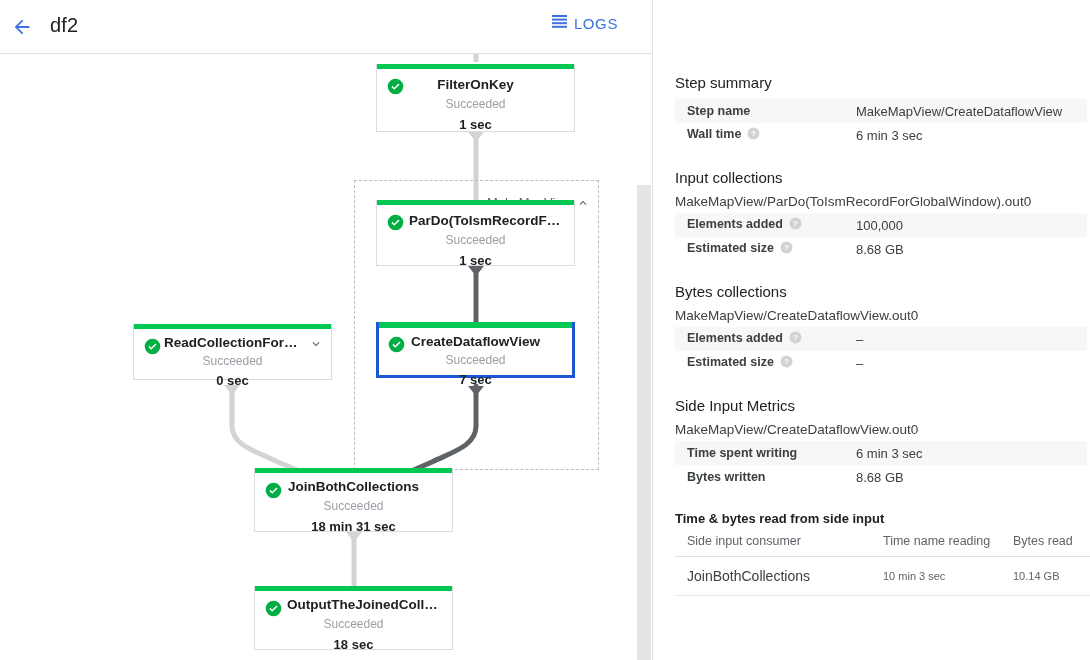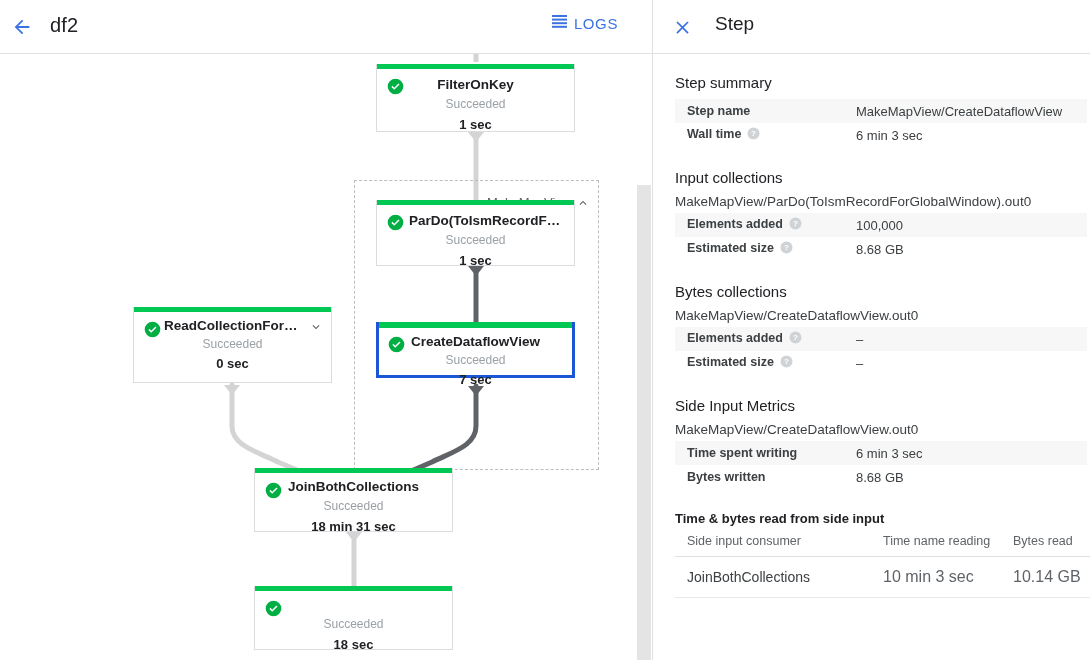--- a/index.html
+++ b/index.html
@@ -292,21 +292,21 @@
     padding: 4px 0 8px 12px;
     border-bottom: 1px solid #e0e0e0;
   }
   .data-table th.num { padding-left: 0; }
   .data-table td {
     font-size: 14px;
     color: #3c4043;
     padding: 11px 0 11px 12px;
     border-bottom: 1px solid #e8e8e8;
   }
-  .data-table td.num { padding-left: 0; color: #5f6368; font-size: 16px; }
+  .data-table td.num { padding-left: 0; color: #5f6368; font-size: 11px; }
   .col-consumer { width: 196px; }
   .col-time { width: 130px; }
   .col-bytes { width: 86px; }
 </style>
 </head>
 <body>
 
 <div id="app">
 
   <div id="left-pane">
@@ -394,21 +394,21 @@
           <svg width="17" height="17" viewBox="0 0 24 24" aria-hidden="true">
             <circle cx="12" cy="12" r="11" fill="#00ae43"></circle>
             <path d="M10.2 16.6l-4-4 1.5-1.5 2.5 2.5 6-6 1.5 1.5z" fill="#ffffff"></path>
           </svg>
         </div>
         <div class="node-name" style="top:12px;">CreateDataflowView</div>
         <div class="node-status" style="top:31px;">Succeeded</div>
         <div class="node-time" style="top:50px;">7 sec</div>
       </div>
 
-      <div class="node" style="left:133px; top:253px; width:199px; height:76px;">
+      <div class="node" style="left:133px; top:270px; width:199px; height:56px;">
         <div class="node-topbar"></div>
         <div class="node-check">
           <svg width="17" height="17" viewBox="0 0 24 24" aria-hidden="true">
             <circle cx="12" cy="12" r="11" fill="#00ae43"></circle>
             <path d="M10.2 16.6l-4-4 1.5-1.5 2.5 2.5 6-6 1.5 1.5z" fill="#ffffff"></path>
           </svg>
         </div>
         <div class="node-name" style="top:11px;">ReadCollectionForJoin</div>
         <div class="node-status" style="top:30px;">Succeeded</div>
         <div class="node-time" style="top:49px;">0 sec</div>
@@ -433,41 +433,34 @@
       </div>
 
       <div class="node" style="left:254px; top:532px; width:199px; height:64px;">
         <div class="node-topbar"></div>
         <div class="node-check">
           <svg width="17" height="17" viewBox="0 0 24 24" aria-hidden="true">
             <circle cx="12" cy="12" r="11" fill="#00ae43"></circle>
             <path d="M10.2 16.6l-4-4 1.5-1.5 2.5 2.5 6-6 1.5 1.5z" fill="#ffffff"></path>
           </svg>
         </div>
+        <div class="node-name" style="top:11px; padding:0 8px 0 32px; text-align:left;">OutputTheJoinedCollec…</div>
         <div class="node-status" style="top:31px;">Succeeded</div>
         <div class="node-time" style="top:51px;">18 sec</div>
       </div>
 
     </div>
 
     <div id="left-scrollbar-track"></div>
   </div>
 
   <div id="splitter"></div>
 
   <div id="right-pane">
 
-    <div id="right-header">
-      <div id="close-button">
-        <svg width="21" height="21" viewBox="0 0 24 24" aria-hidden="true">
-          <path d="M19 6.4L17.6 5 12 10.6 6.4 5 5 6.4 10.6 12 5 17.6 6.4 19 12 13.4 17.6 19 19 17.6 13.4 12z" fill="#3d73e0"></path>
-        </svg>
-      </div>
-      <div id="panel-title">Step</div>
-    </div>
 
     <div id="right-body">
 
       <div class="section-title first">Step summary</div>
       <table class="kv-table">
         <tbody>
             <tr class="kv-row striped">
           <td class="kv-key">Step name</td>
           <td class="kv-val">MakeMapView/CreateDataflowView</td>
         </tr>

